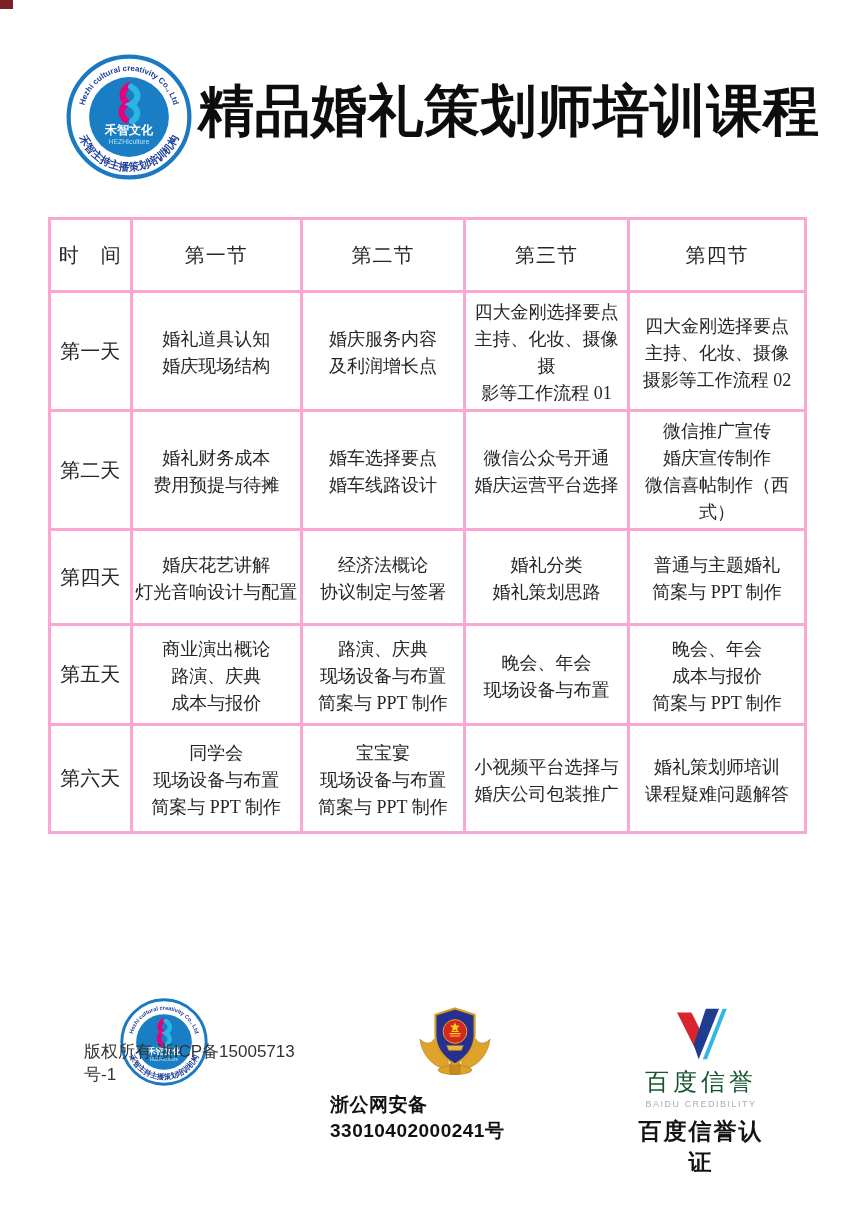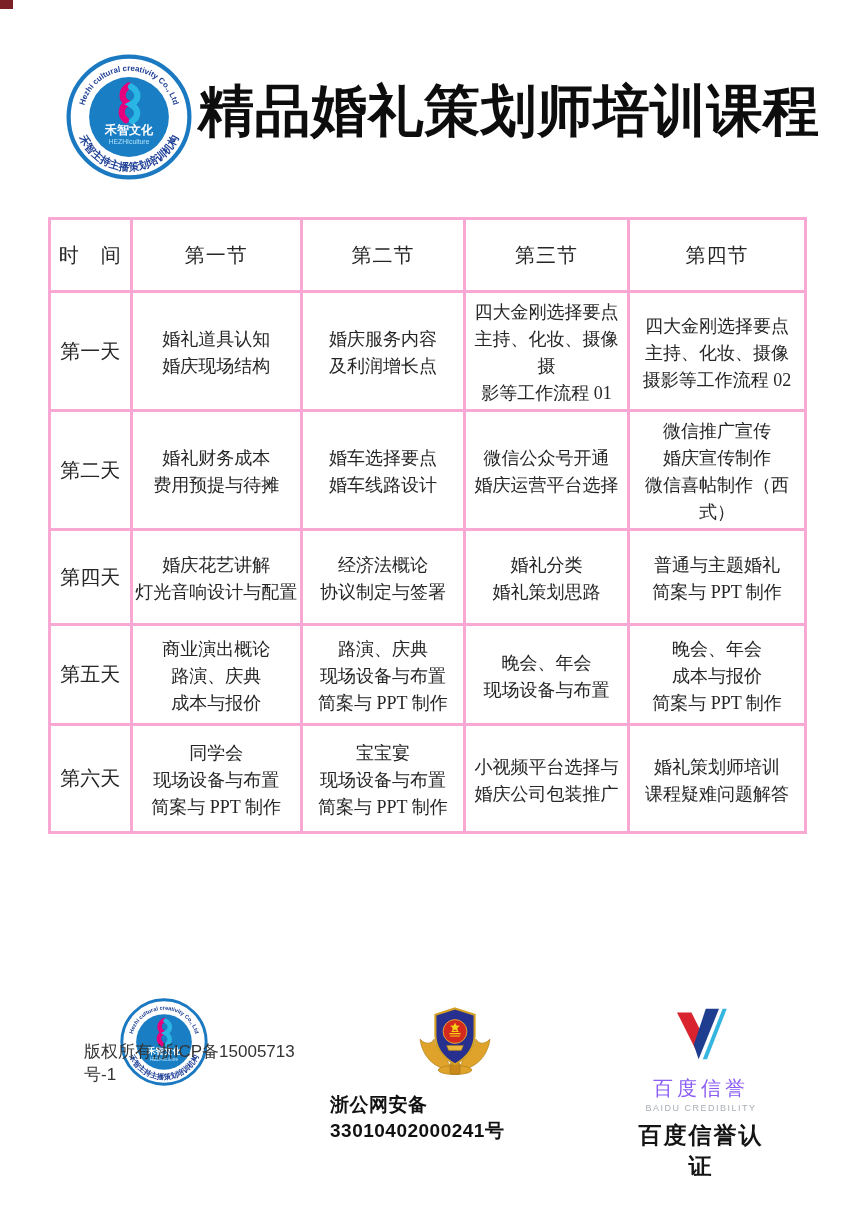--- a/index.html
+++ b/index.html
@@ -32,21 +32,21 @@
   tbody tr:nth-child(6){ height:104px; }
 
   
   .ftr-logo { position:absolute; left:120px; top:998px; width:88px; height:88px; }
   .icp-text { position:absolute; left:84px; top:1040px; width:230px; font-size:17px; color:#333333; }
   .police-link { position:absolute; left:330px; top:996px; width:250px; text-align:left; }
   .police-badge { width:84px; height:92px; display:block; margin:0 auto; }
   .police-text { margin-top:4px; font-size:19px; font-weight:bold; color:#111111; letter-spacing:0.5px; }
   .baidu-link { position:absolute; left:628px; top:1004px; width:146px; text-align:center; }
   .baidu-v { width:66px; height:60px; display:block; margin:0 auto; }
-  .baidu-cn { margin-top:11px; font-size:20px; color:#8b5cf6; letter-spacing:4px; }
+  .baidu-cn { margin-top:2px; font-size:24px; color:#14532d; letter-spacing:4px; }
   .baidu-en { margin-top:1px; font-size:9px; color:#a8aeb4; letter-spacing:1.5px; }
   .baidu-cert { margin-top:7px; font-size:23px; font-weight:bold; color:#141414; letter-spacing:2px; }
 
   .defs-holder { position:absolute; width:0; height:0; overflow:hidden; }
 </style>
 </head>
 <body>
 
 <svg class="defs-holder" aria-hidden="true">
   <defs>

